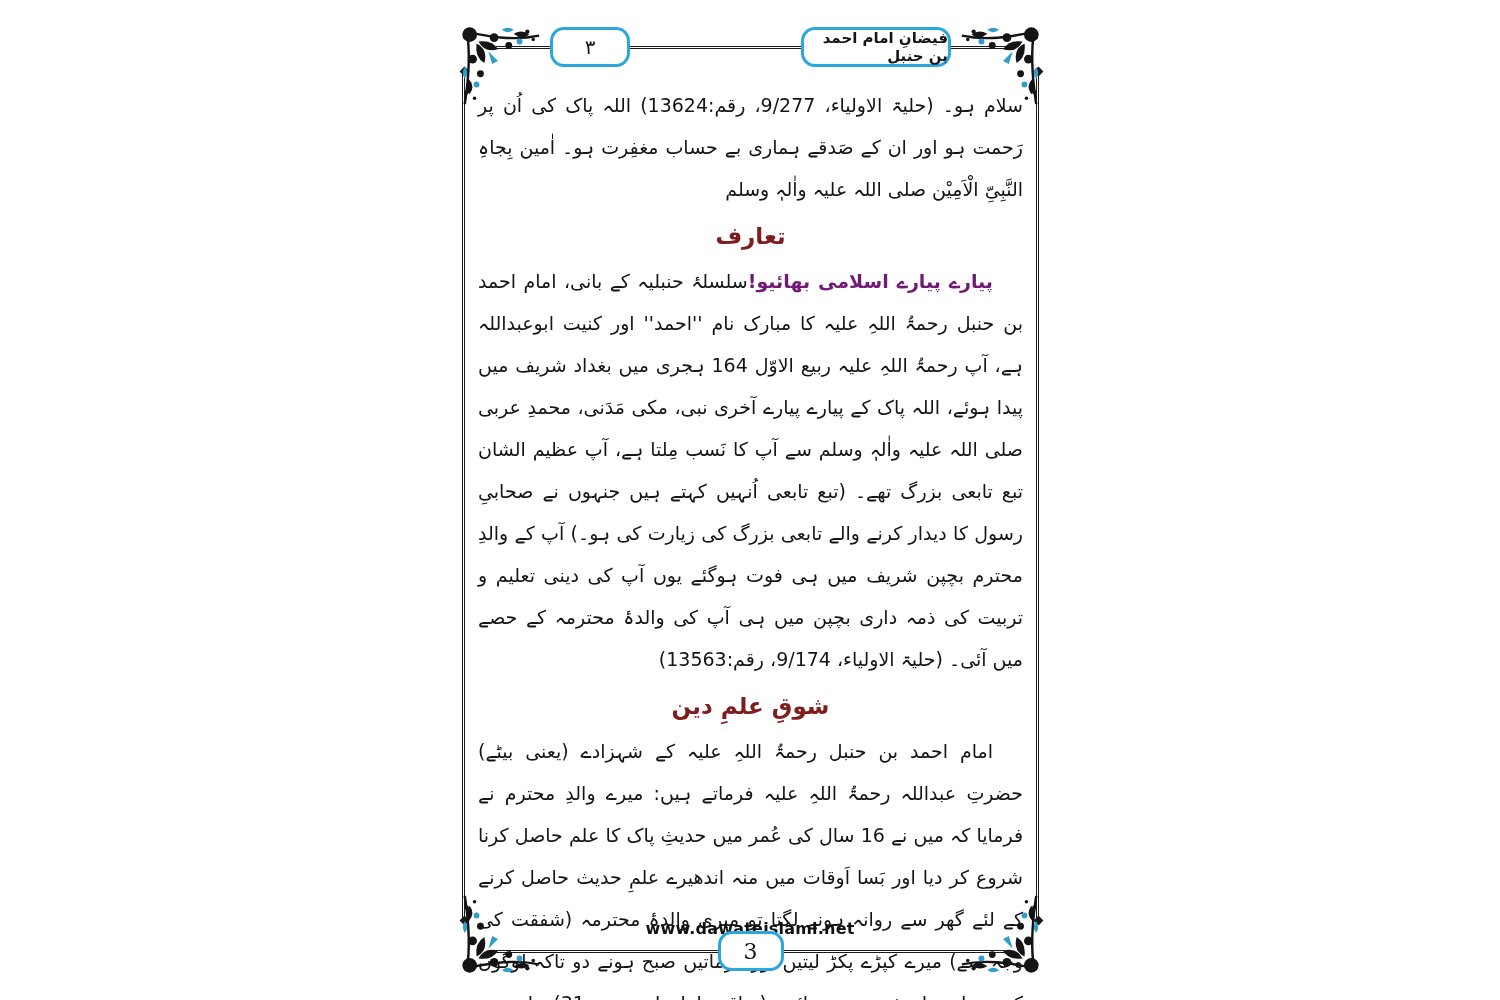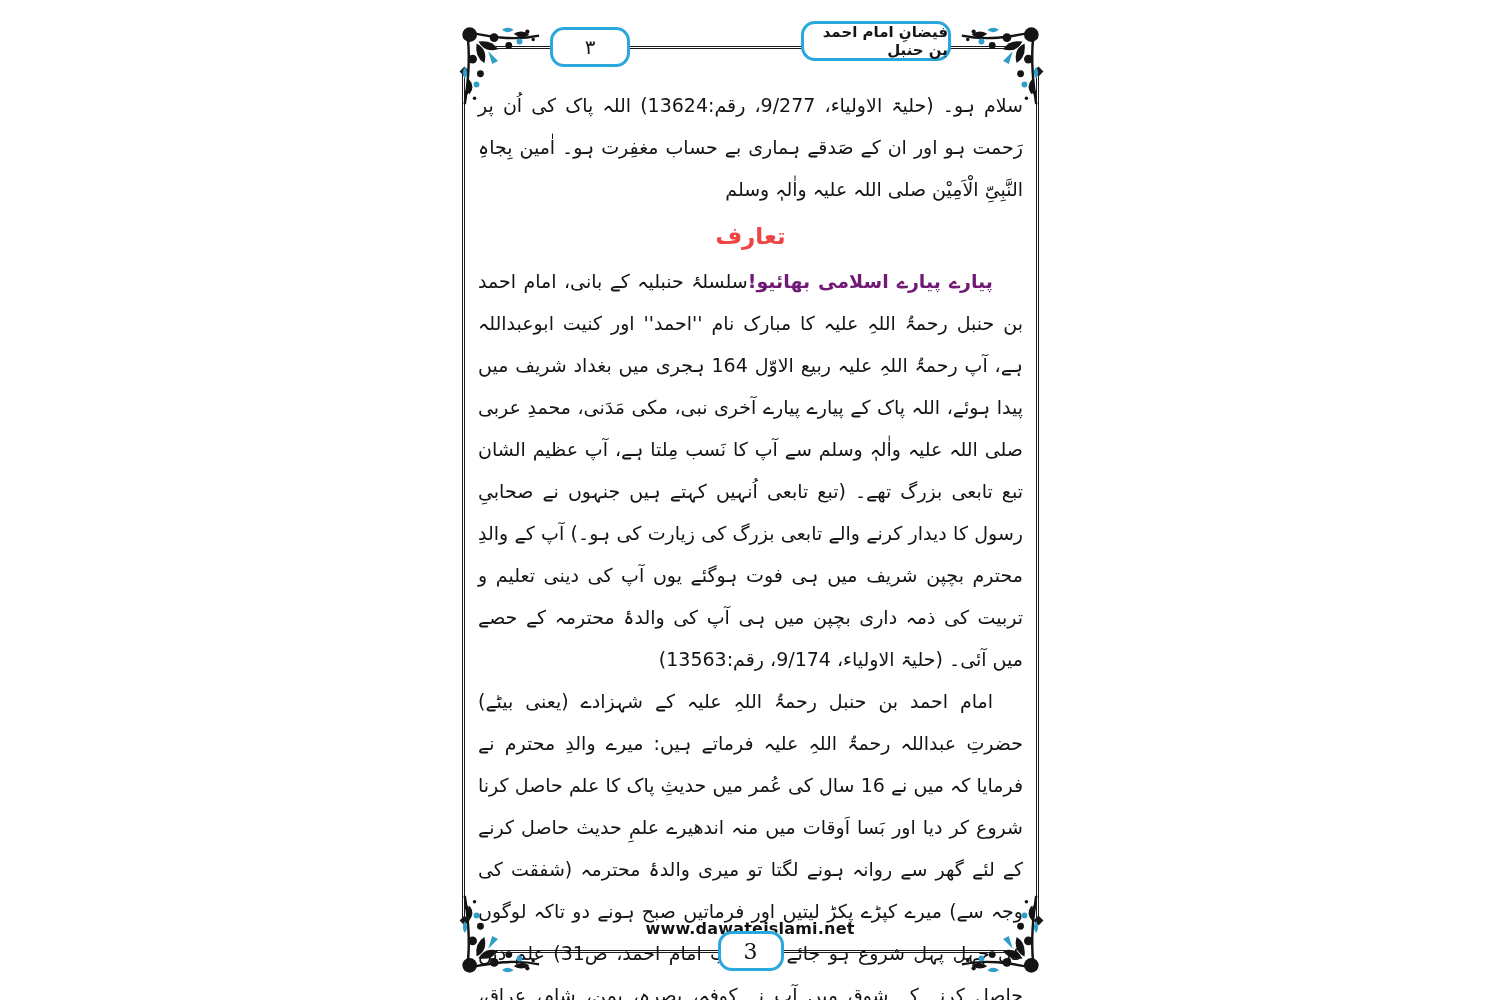--- a/index.html
+++ b/index.html
@@ -37,21 +37,21 @@
   
   .badge {
     position: absolute;
     background: #fff;
     border: 3px solid #2aa7dc;
     border-radius: 14px;
     display: flex; align-items: center; justify-content: center;
     z-index: 3;
   }
   .badge-pagenum-top { left: 92px; top: 13px; width: 80px; height: 40px; font-size: 20px; }
-  .badge-title       { right: 92px; top: 7px; width: 150px; height: 40px;
+  .badge-title       { right: 92px; top: 13px; width: 150px; height: 40px;
                        font-size: 15px; font-weight: bold; direction: rtl; }
   .badge-pagenum-bottom { left: 50%; transform: translateX(-50%); top: 917px;
                           width: 66px; height: 40px; font-size: 22px; font-family: "DejaVu Serif", serif; }
 
   
   .orn { position: absolute; width: 88px; height: 88px; z-index: 2; }
   .orn-tl { left: -3px;  top: 6px; }
   .orn-tr { right: -3px; top: 6px; transform: scaleX(-1); }
   .orn-bl { left: -3px;  top: 878px; transform: scaleY(-1); }
   .orn-br { right: -3px; top: 878px; transform: scale(-1,-1); }
@@ -69,21 +69,21 @@
     text-align: justify;
     text-justify: inter-word;
     color: #151515;
   }
   .para.indent { text-indent: 30px; }
   .lead-blue { color: #701a75; font-weight: bold; }
   .section-heading {
     margin: 7px 0 5px 0;
     font-size: 23px;
     font-weight: bold;
-    color: #ef4444;
+    color: #7f1d1d;
     text-align: center;
     line-height: 38px;
   }
 
   
   .site-url {
     position: absolute;
     left: 0; right: 0; top: 919px;
     text-align: center;
     font-size: 16px;
@@ -151,20 +151,21 @@
     <span>فیضانِ امام احمد بن حنبل</span>
   </div>
 
   <div class="content">
     <p class="para">سلام ہو۔ (حلیۃ الاولیاء، 9/277، رقم:13624) اللہ پاک کی اُن پر رَحمت ہو اور ان کے صَدقے ہماری بے حساب مغفِرت ہو۔ اٰمین بِجاہِ النَّبِیِّ الْاَمِیْن صلی اللہ علیہ واٰلہٖ وسلم</p>
 
     <h2 class="section-heading">تعارف</h2>
 
     <p class="para indent"><span class="lead-blue">پیارے پیارے اسلامی بھائیو!</span><span>سلسلۂ حنبلیہ کے بانی، امام احمد بن حنبل رحمۃُ اللہِ علیہ کا مبارک نام ''احمد'' اور کنیت ابوعبداللہ ہے، آپ رحمۃُ اللہِ علیہ ربیع الاوّل 164 ہجری میں بغداد شریف میں پیدا ہوئے، اللہ پاک کے پیارے پیارے آخری نبی، مکی مَدَنی، محمدِ عربی صلی اللہ علیہ واٰلہٖ وسلم سے آپ کا نَسب مِلتا ہے، آپ عظیم الشان تبع تابعی بزرگ تھے۔ (تبع تابعی اُنہیں کہتے ہیں جنہوں نے صحابیِ رسول کا دیدار کرنے والے تابعی بزرگ کی زیارت کی ہو۔) آپ کے والدِ محترم بچپن شریف میں ہی فوت ہوگئے یوں آپ کی دینی تعلیم و تربیت کی ذمہ داری بچپن میں ہی آپ کی والدۂ محترمہ کے حصے میں آئی۔ (حلیۃ الاولیاء، 9/174، رقم:13563)</span></p>
 
+    <h2 class="section-heading">شوقِ علمِ دین</h2>
 
     <p class="para indent">امام احمد بن حنبل رحمۃُ اللہِ علیہ کے شہزادے (یعنی بیٹے) حضرتِ عبداللہ رحمۃُ اللہِ علیہ فرماتے ہیں: میرے والدِ محترم نے فرمایا کہ میں نے 16 سال کی عُمر میں حدیثِ پاک کا علم حاصل کرنا شروع کر دیا اور بَسا اَوقات میں منہ اندھیرے علمِ حدیث حاصل کرنے کے لئے گھر سے روانہ ہونے لگتا تو میری والدۂ محترمہ (شفقت کی وجہ سے) میرے کپڑے پکڑ لیتیں اور فرماتیں صبح ہونے دو تاکہ لوگوں کی چہل پہل شروع ہو جائے۔ (مناقب امام احمد، ص31) علم دین حاصل کرنے کے شوق میں آپ نے کوفہ، بصرہ، یمن، شام، عراق، حجازِ مقدس (یعنی عرب شریف) جزیرہ عبادان وغیرہ کا سفر فرمایا۔ آپ رحمۃُ اللہِ علیہ فرماتے ہیں میں علمِ دین حاصل کرتا رہوں گا یہاں تک کہ قبر میں داخل ہو جاؤں۔ (مناقب الامام احمد، ص37)</p>
   </div>
 
   <div class="badge badge-pagenum-bottom">
     <span>3</span>
   </div>
 </div>
 
 <div class="site-url">www.dawateislami.net</div>

